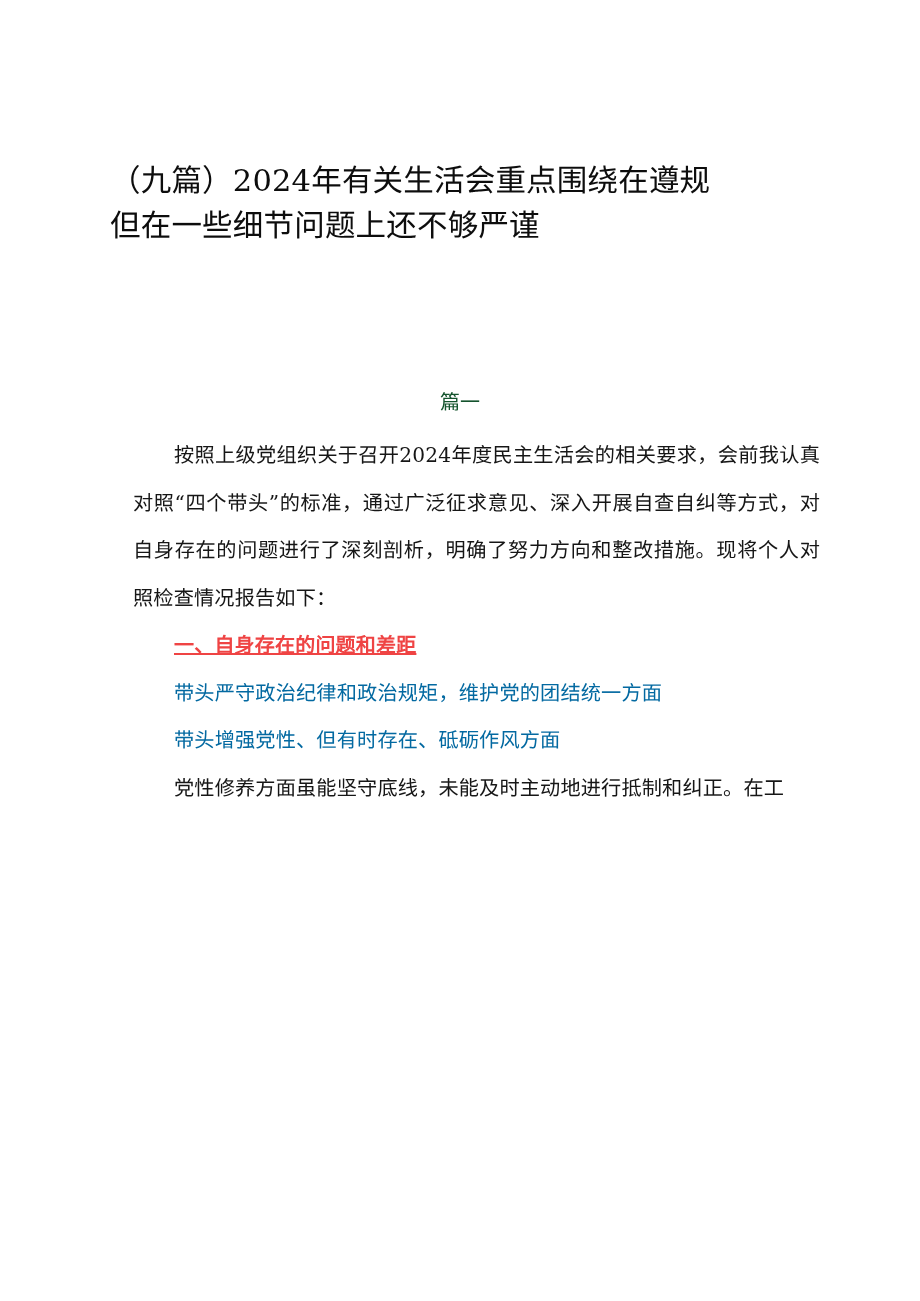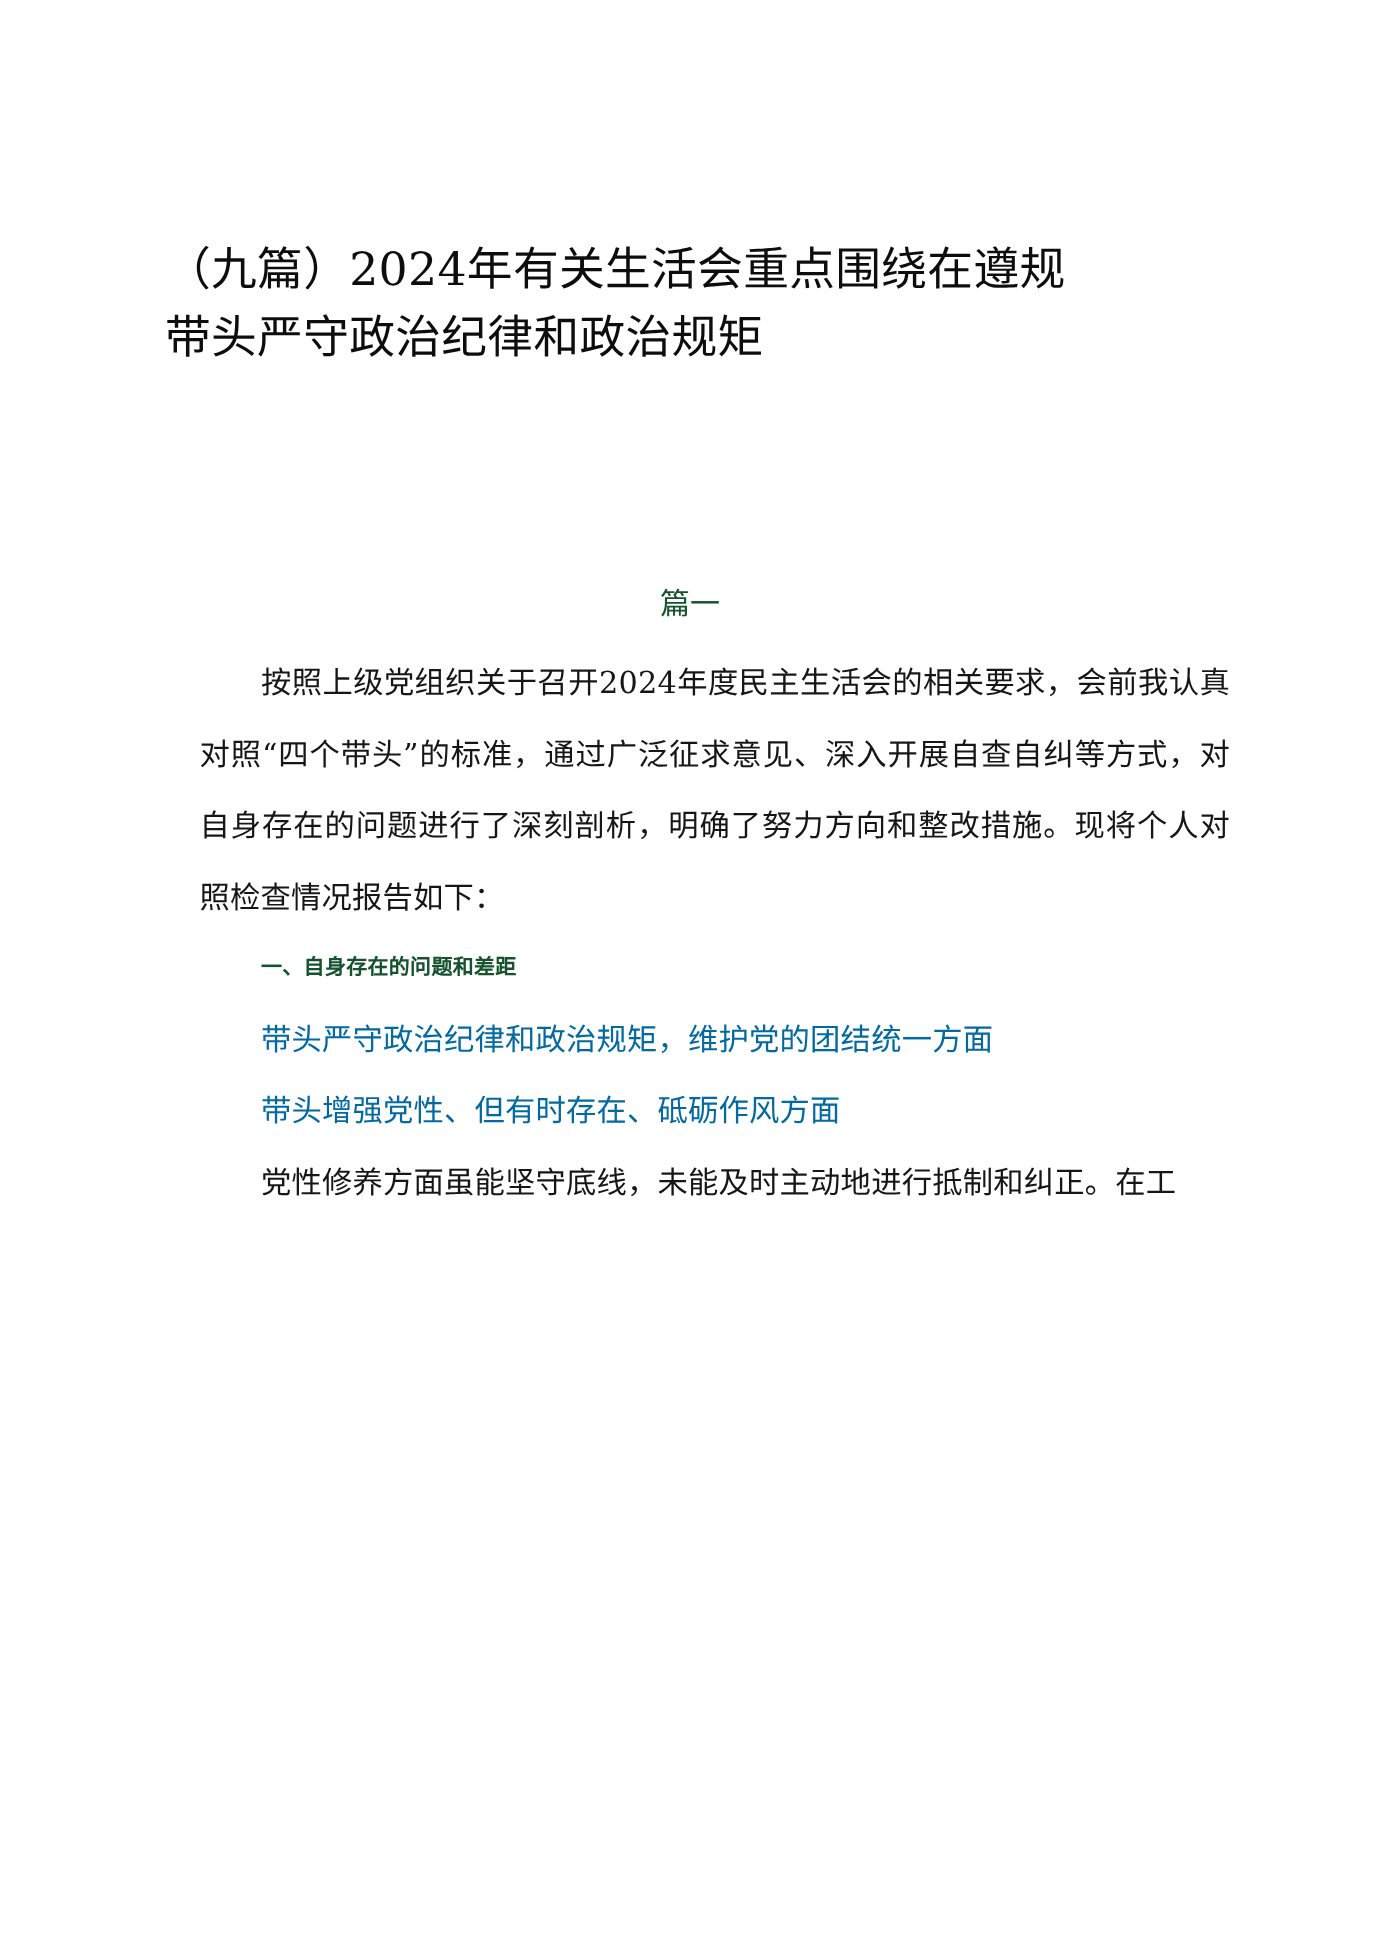--- a/index.html
+++ b/index.html
@@ -81,44 +81,45 @@
     width: 100%;
   }
   .para.short::after {
     content: none;
   }
 
   .heading-bold {
     margin: 0;
     font-family: "DejaVu Sans", "Liberation Sans", sans-serif;
     font-weight: 700;
-    font-size: 14px;
+    font-size: 20px;
     line-height: 47.5px;
     text-indent: 41px;
-    color: #14532d;
+    color: #ef4444;
     letter-spacing: 0.2px;
+    text-decoration: underline;
   }
 
   .subheading {
     margin: 0;
     font-size: 20.2px;
     line-height: 47.5px;
     text-indent: 41px;
     color: #0369a1;
     letter-spacing: 0.15px;
   }
 </style>
 </head>
 <body>
 
 <div class="page">
 
   <div class="doc-title">
     <span class="tline">（九篇）2024年有关生活会重点围绕在遵规</span>
-    <span class="tline">带头严守政治纪律和政治规矩</span>
+    <span class="tline">但在一些细节问题上还不够严谨</span>
   </div>
 
   <div class="section-marker">篇一</div>
 
   <div class="body-block">
 
     <p class="para short">按照上级党组织关于召开2024年度民主生活会的相关要求，会前我认真对照“四个带头”的标准，通过广泛征求意见、深入开展自查自纠等方式，对自身存在的问题进行了深刻剖析，明确了努力方向和整改措施。现将个人对照检查情况报告如下：</p>
 
     <p class="heading-bold">一、自身存在的问题和差距</p>
 

